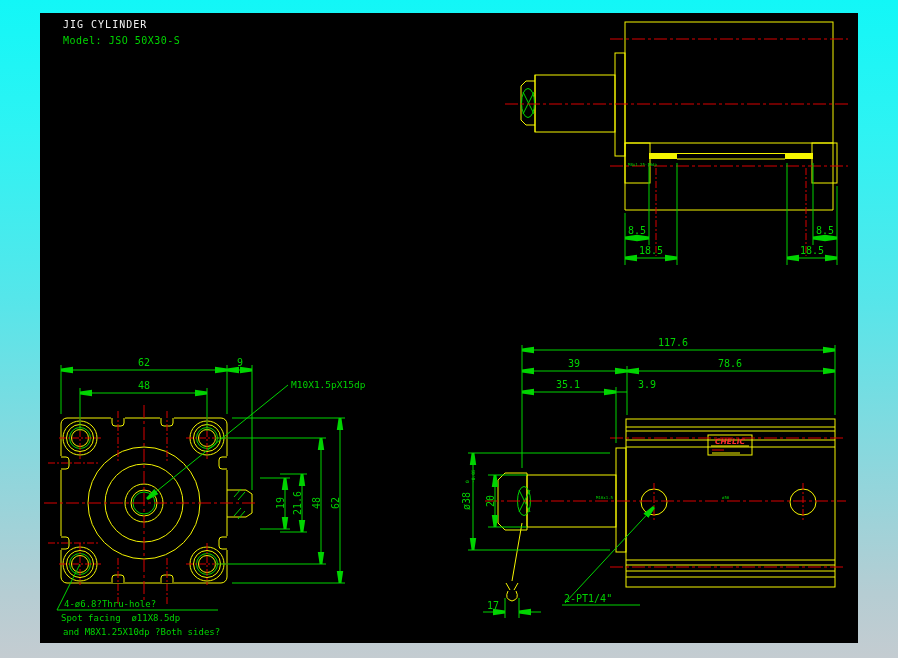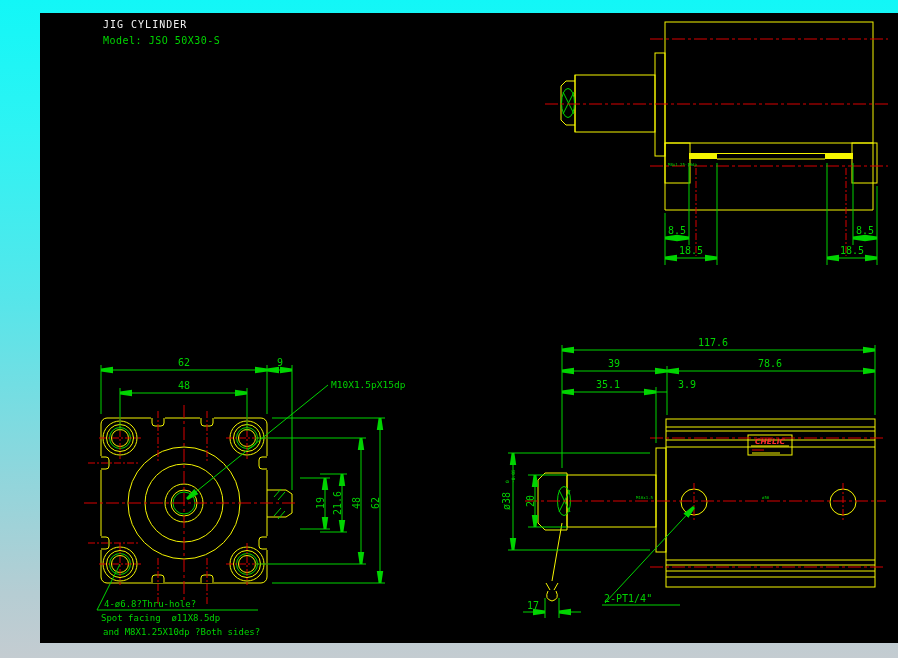--- a/index.html
+++ b/index.html
@@ -1,19 +1,19 @@
 <!DOCTYPE html>
 <html><head>
 <meta charset="utf-8">
 <style>
   html,body{margin:0;padding:0;}
   #stage{position:relative;width:898px;height:658px;overflow:hidden;
     background:linear-gradient(180deg,#12f7f7 0%,#2ef3f3 20%,#55e6ea 45%,#8fd6dc 72%,#b5cdd3 90%,#c4ccd1 100%);
     font-family:"DejaVu Sans Mono",monospace;}
-  #canvas{position:absolute;left:40px;top:13px;width:818px;height:630px;background:#000;padding-left:40px;}
+  #canvas{position:absolute;left:40px;top:13px;width:818px;height:630px;background:#000;}
   svg{display:block}
   svg text{fill:#00d400;font-family:"DejaVu Sans Mono",monospace;font-size:10px;white-space:pre;}
   .y{stroke:#f5f500;fill:none;stroke-width:1}
   .yf{fill:#f5f500;stroke:none}
   .g{stroke:#00d400;fill:none;stroke-width:1}
   .rcl{stroke:#d80000;fill:none;stroke-width:1;stroke-dasharray:13 3 3 3}
   .rc2{stroke:#d80000;fill:none;stroke-width:1;stroke-dasharray:7 2 2 2}
   .rs{stroke:#d80000;fill:none;stroke-width:1}
   .tw{fill:#f2f2f2;letter-spacing:1px}
   .tg{letter-spacing:0.5px}

